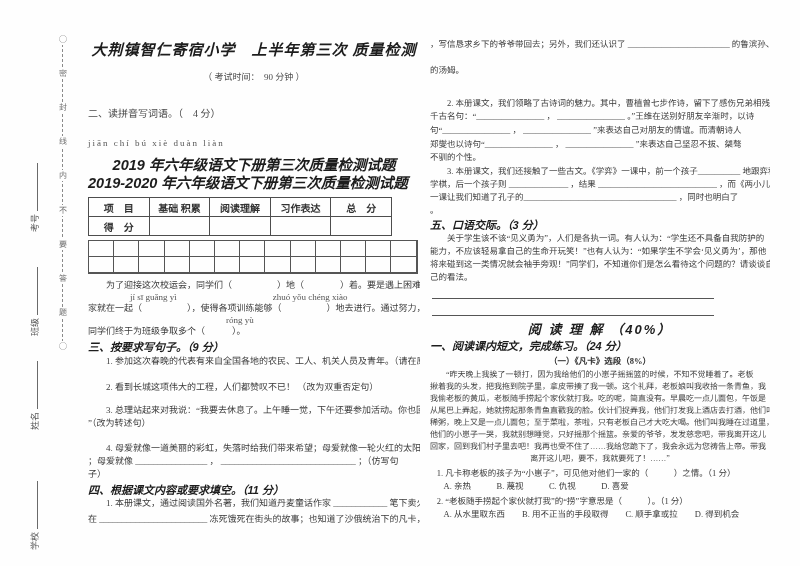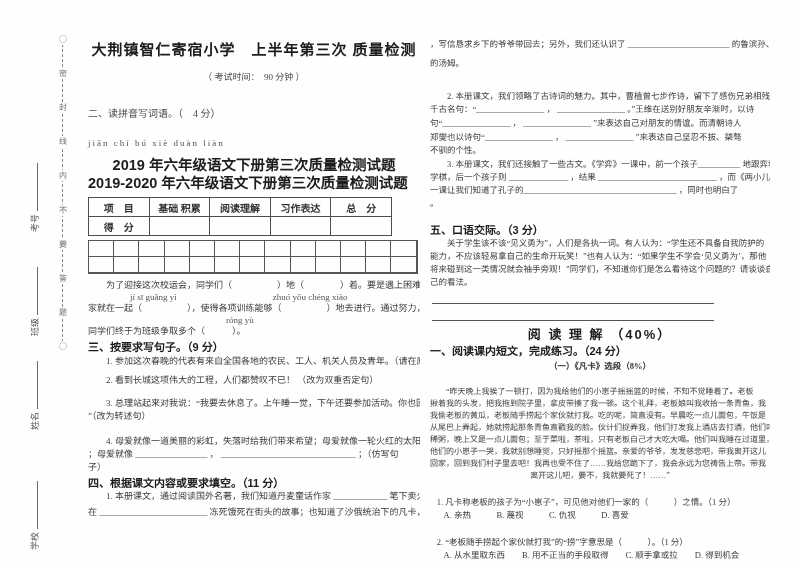--- a/index.html
+++ b/index.html
@@ -15,21 +15,21 @@
   .m-field{position:absolute;left:28px;width:92px;height:14px;
            transform:rotate(-90deg);transform-origin:0 0;
            font-size:9px;color:#555;white-space:nowrap;}
   .m-blank{display:inline-block;width:48px;height:9px;border-bottom:1px solid #6a6a6a;margin-left:3px;}
 
   
   .col{position:absolute;top:0;}
   .col-left{left:88px;width:332px;top:40px;}
   .col-right{left:430px;width:340px;top:38px;}
 
-  .hei{font-family:"Liberation Sans", sans-serif;font-weight:bold;color:#1d1d1d;}
+  .hei{font-family:"Liberation Sans", sans-serif;font-weight:bold;color:#1d1d1d;font-style:italic;}
   .line{font-size:9px;line-height:13px;white-space:nowrap;overflow:hidden;}
   .rline{font-size:8.5px;line-height:13px;white-space:nowrap;overflow:hidden;}
   .indent{text-indent:2em;}
   .center{text-align:center;}
 
   .school-title{font-size:15px;line-height:20px;text-align:center;letter-spacing:1px;}
   .exam-time{font-size:9px;margin-top:10px;text-align:center;color:#4a4a4a;}
   .sec2{font-size:10px;margin-top:22px;text-align:left;color:#4a4a4a;}
   .pinyin-top{font-size:9px;margin-top:18px;letter-spacing:2px;color:#555;}
   .big-title{font-size:14.5px;line-height:18px;text-align:center;margin-top:8px;}
@@ -40,22 +40,22 @@
         font-weight:bold;text-align:center;padding:0;color:#333;}
 
   .answer-grid{margin-top:4px;width:328px;height:32px;border:1px solid #555;
     background-image:
       repeating-linear-gradient(to right, transparent 0 24.2px, #555 24.2px 25.2px),
       repeating-linear-gradient(to bottom, transparent 0 15px, #555 15px 16px);}
 
   .fill{margin-top:5px;}
   .pinyin-row{font-size:9px;line-height:10px;color:#555;display:flex;}
   .sec-head{font-size:11px;line-height:13px;margin-top:3px;}
-  .mt1{margin-top:1px}.mt2{margin-top:14px}.mt3{margin-top:3px}
-  .mt9{margin-top:6px}.mt10{margin-top:10px}.mt12{margin-top:12px}.mt14{margin-top:14px}
+  .mt1{margin-top:1px}.mt2{margin-top:2px}.mt3{margin-top:3px}
+  .mt9{margin-top:13px}.mt10{margin-top:10px}.mt12{margin-top:12px}.mt14{margin-top:14px}
   .mt16{margin-top:16px}.mt20{margin-top:20px}
 
   .ans-line{width:282px;height:0;border-bottom:1px solid #555;margin-left:2px;}
   .reading-header{font-size:13px;line-height:16px;text-align:center;letter-spacing:2px;margin-top:6px;}
   .reading-sub{font-size:11px;line-height:14px;margin-top:1px;}
   .passage-title{font-size:8.5px;line-height:11px;text-align:center;font-weight:bold;margin-top:3px;color:#333;}
   .passage{font-size:8px;line-height:12px;color:#3f3f3f;}
   .opt{padding-left:1.6em;}
 </style>
 </head>

